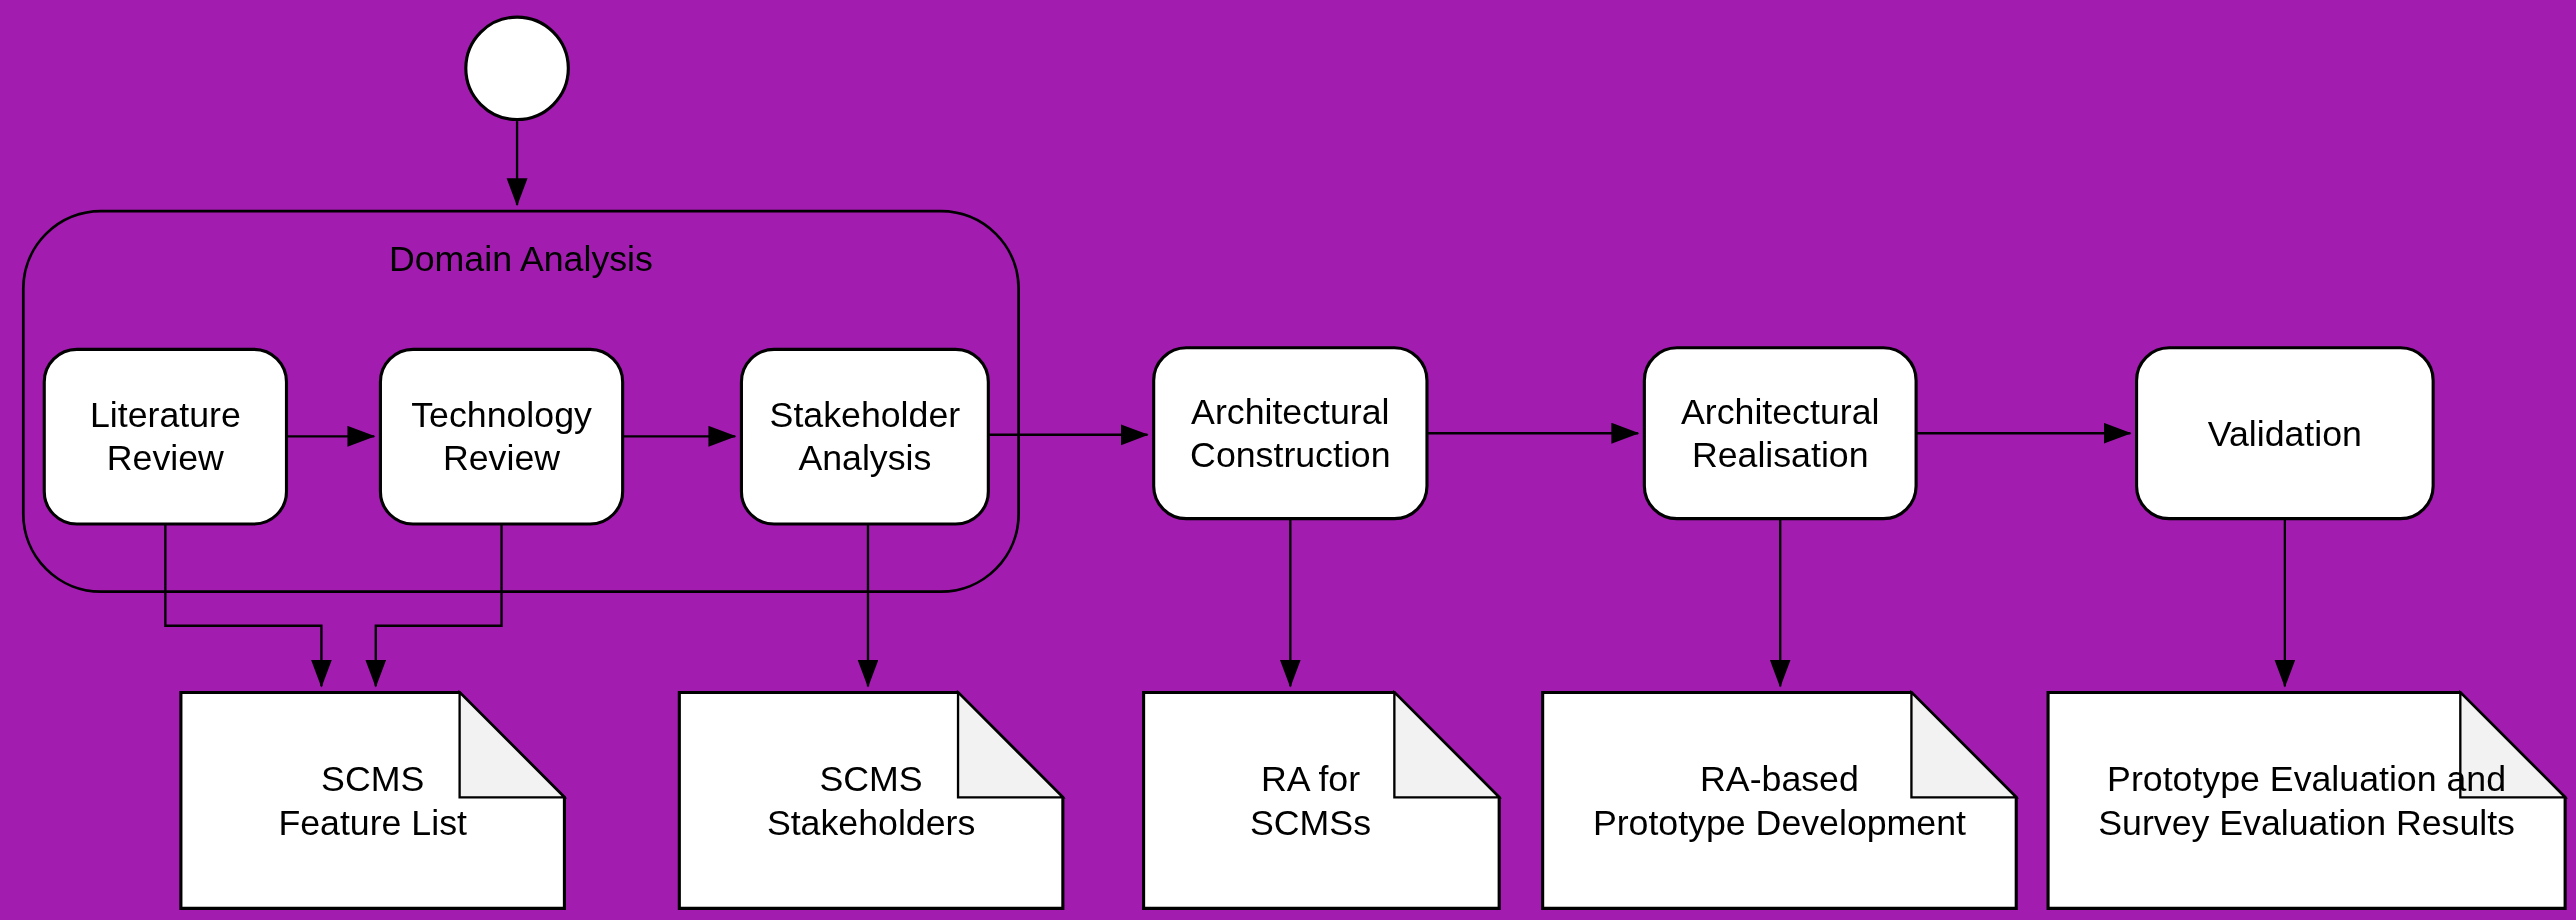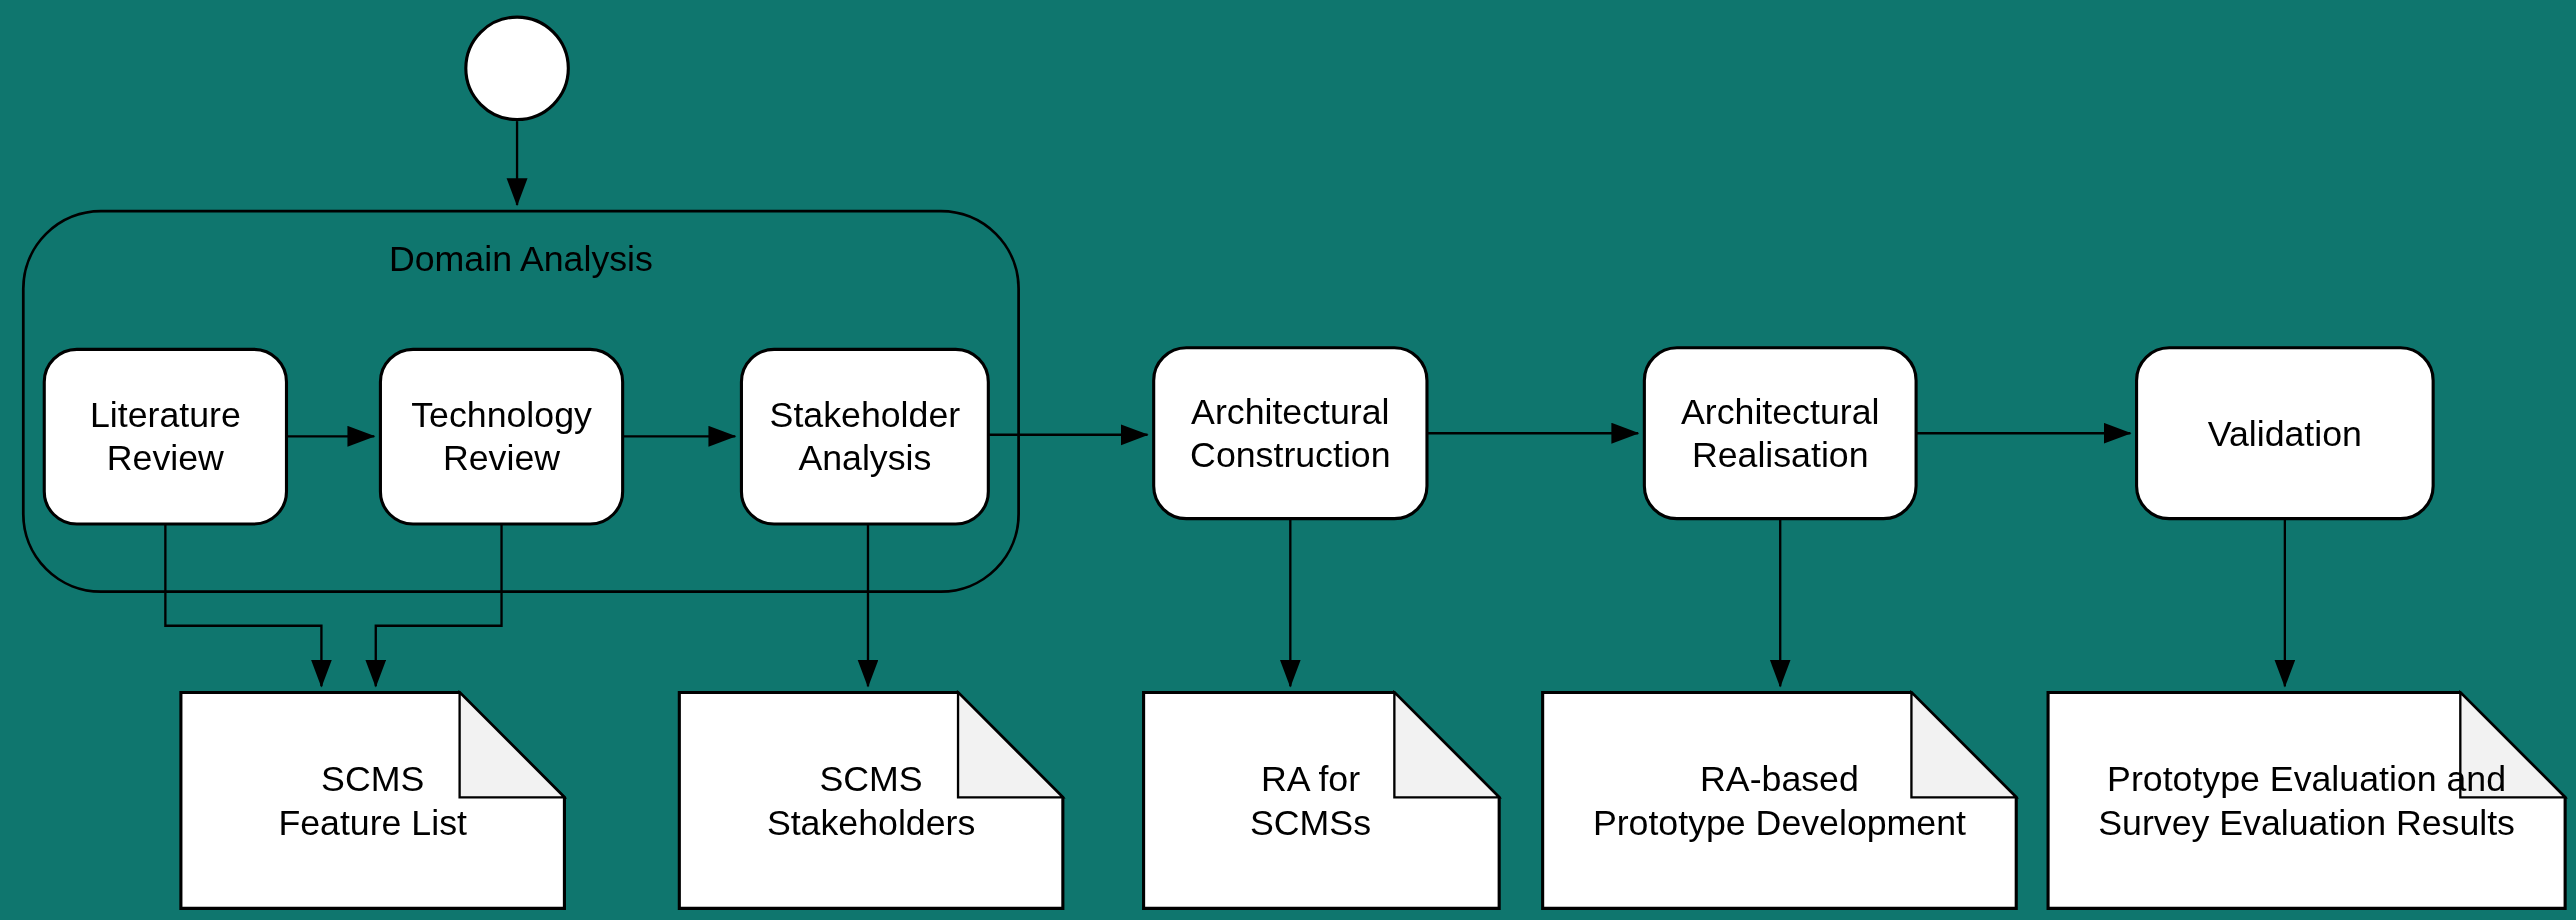--- a/index.html
+++ b/index.html
@@ -4,21 +4,21 @@
 <style>
   html, body {
     margin: 0;
     padding: 0;
     background: #ffffff;
   }
   .canvas {
     width: 2576px;
     height: 920px;
     position: relative;
-    background: #0f766e;
+    background: #a21caf;
   }
   svg {
     display: block;
   }
   text {
     font-family: "Liberation Sans", "DejaVu Sans", sans-serif;
     font-size: 46px;
     fill: #000000;
   }
   .node-box {

